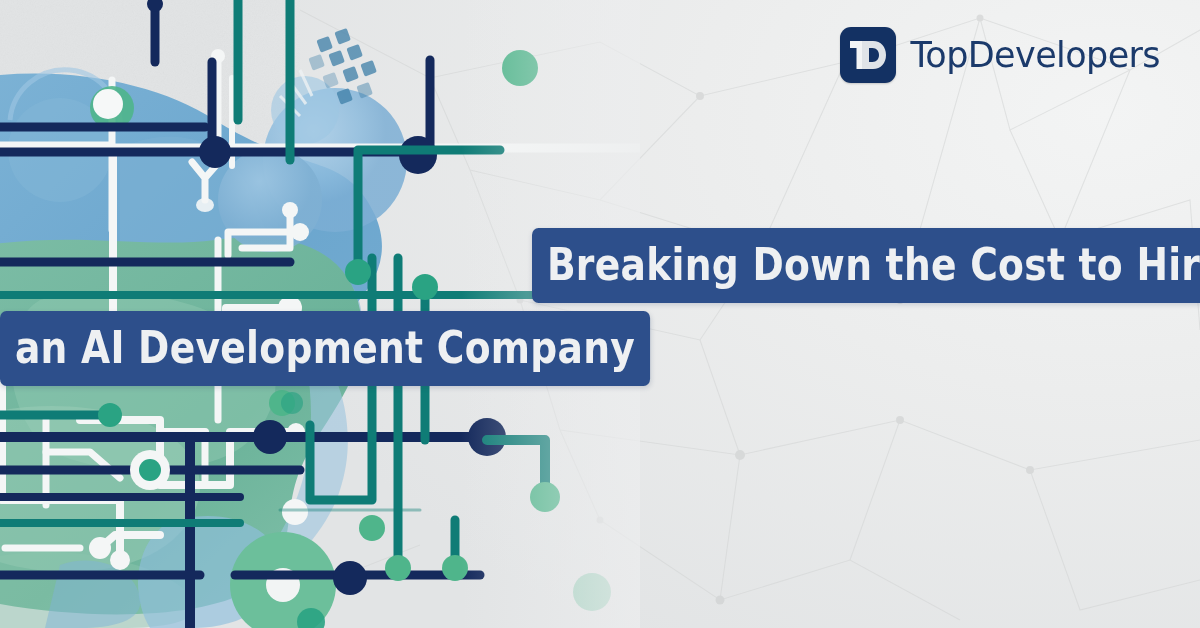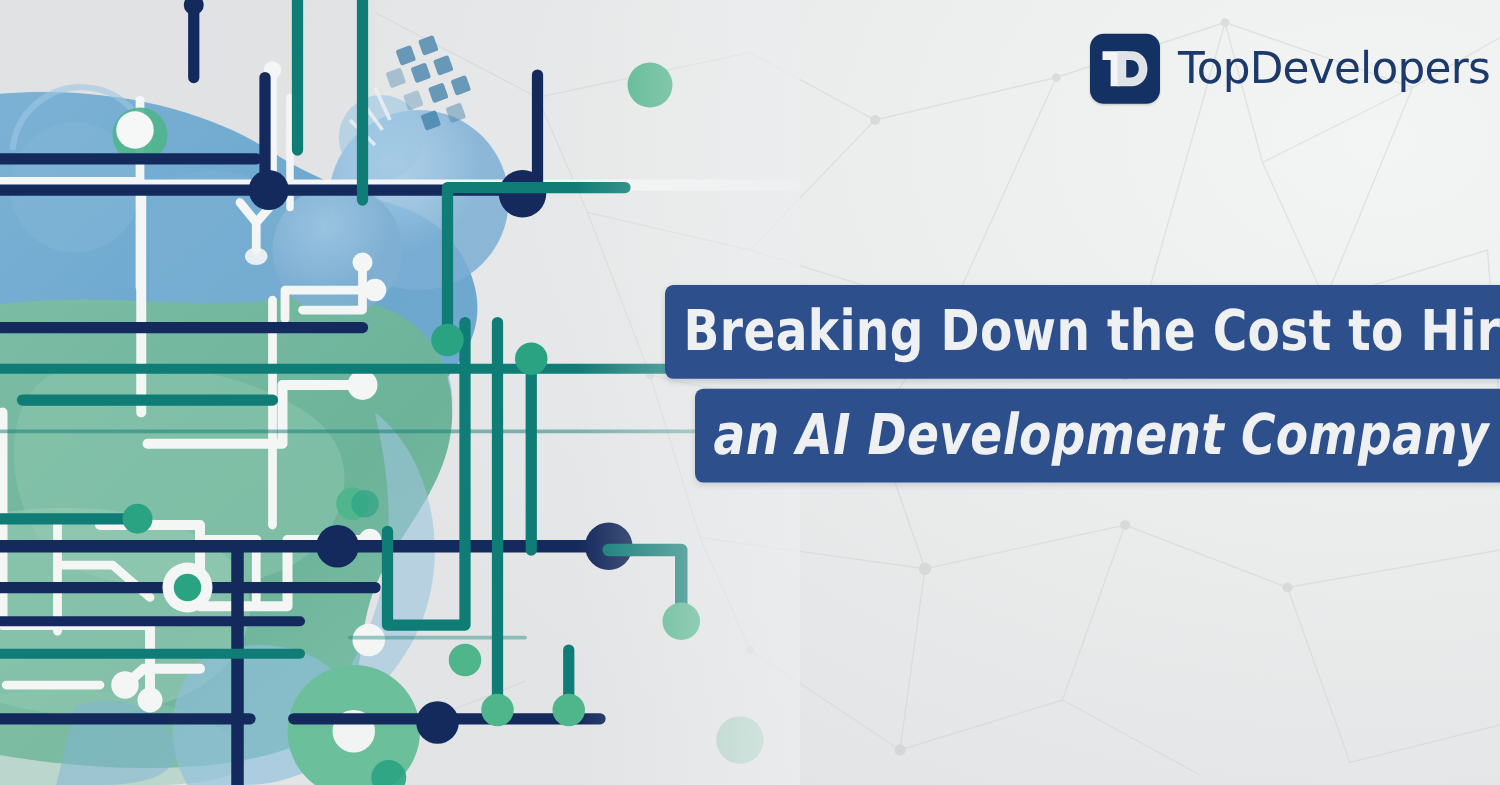--- a/index.html
+++ b/index.html
@@ -19,42 +19,42 @@
   
   .bg-layer { position:absolute; inset:0; }
   #poly-net { opacity:.55; }
   #noise { opacity:.5; mix-blend-mode:multiply; }
 
   
   #artwork { position:absolute; left:0; top:0; width:640px; height:628px; }
 
   
   #logo {
-    position:absolute; top:27px; right:8px;
+    position:absolute; top:27px; right:40px;
     display:flex; align-items:center; gap:14px;text-align:center;
   }
   #logo-mark {
     width:56px; height:56px; border-radius:11px;
     background:#133163;
     display:flex; align-items:center; justify-content:center;
     box-shadow:0 1px 2px rgba(0,0,0,.18);
   }
   #logo-word {
     font-family:"DejaVu Sans", sans-serif;
     font-size:35px; font-weight:500; letter-spacing:-.6px;
     color:#1b3a6b; white-space:nowrap;
   }
 
   
   #title-block {
     position:absolute; left:0; top:228px; width:1200px;
   }
   .title-row { display:flex; }
   .title-row.row1 { padding-left:532px; }
-  .title-row.row2 { padding-left:556px; margin-top:8px;font-style:italic; }
+  .title-row.row2 { margin-top:8px; }
   .title-bar {
     background:#2d4f8b;
     color:#eef0f2;
     font-family:"DejaVu Sans Condensed","DejaVu Sans", sans-serif;
     font-weight:bold;
     font-size:45px;
     line-height:1.0;
     letter-spacing:.3px;
     padding:14px 16px 16px 16px;
     border-radius:7px;

